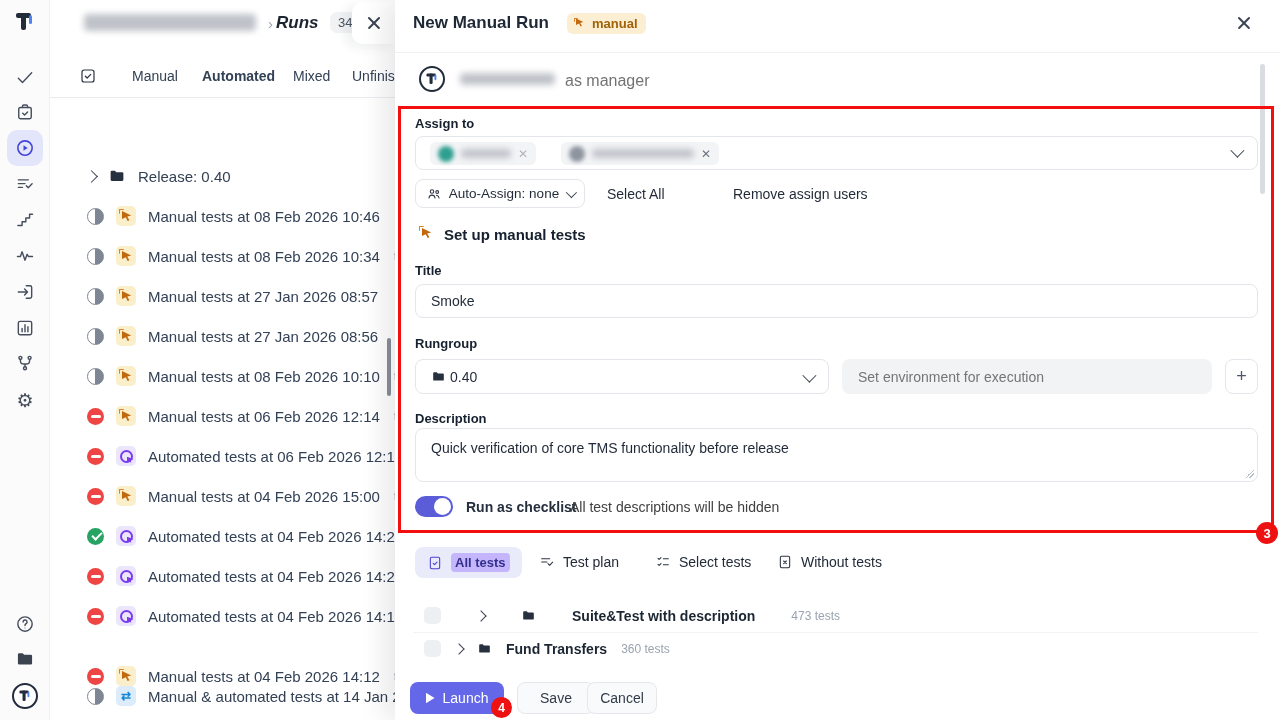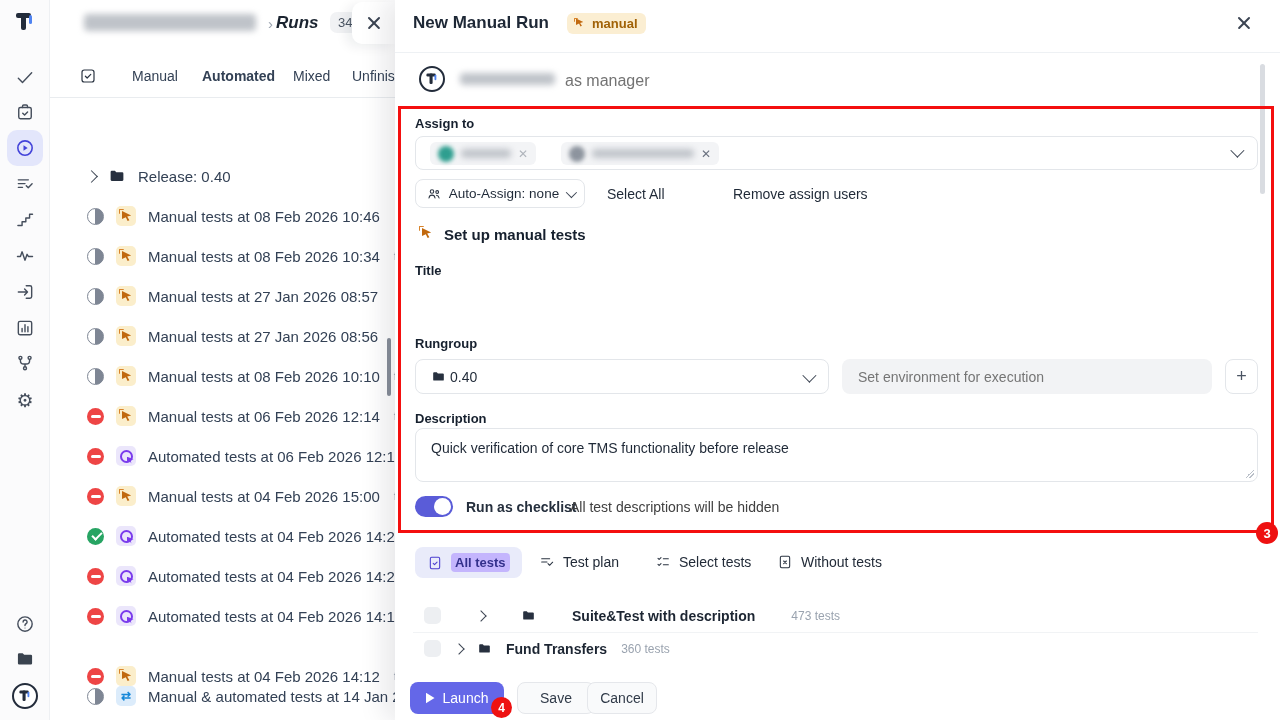--- a/index.html
+++ b/index.html
@@ -374,20 +374,21 @@
     </div>
     <span class="abs link-btn" style="left:212px;top:186px;">Select All</span>
     <span class="abs link-btn" style="left:302px;top:186px;margin-left:36px;">Remove assign users</span>
 
     
     <span class="abs tp tp-manual" style="left:21px;top:223px;"></span>
     <span class="abs" style="left:49px;top:226px;font-size:15px;font-weight:700;color:#16202e;">Set up manual tests</span>
 
     
     <span class="abs fld-label" style="left:20px;top:263px;">Title</span>
+    <input class="abs inp" style="left: 20px; top: 284px; width: 843px; height: 34px; padding: 0px 15px;" value="Smoke">
 
     
     <span class="abs fld-label" style="left:20px;top:336px;">Rungroup</span>
     <div class="abs inp" style="left:20px;top:359px;width:414px;height:35px;display:flex;align-items:center;padding:0 15px;gap:4px;">
       <svg class="folder-svg sm" viewBox="0 0 24 24">
           <path d="M3.5 6.5A1.5 1.5 0 0 1 5 5h4.2l1.8 2h8a1.5 1.5 0 0 1 1.5 1.5v8.5A1.5 1.5 0 0 1 19 18.5H5a1.5 1.5 0 0 1-1.5-1.5z"></path>
         </svg>
       <span>0.40</span>
       <span class="chev-down" style="margin-left:auto;"></span>
     </div>

